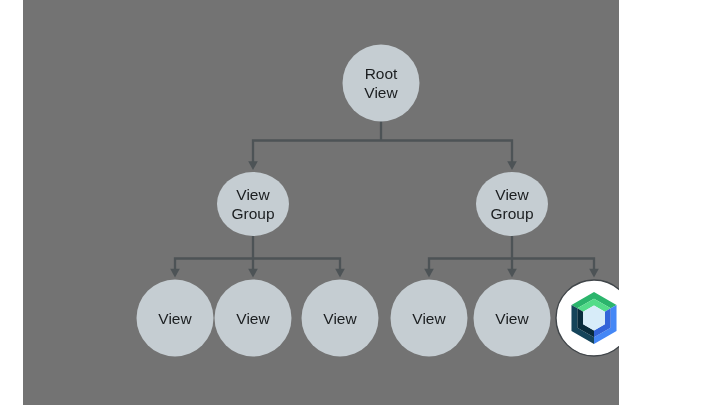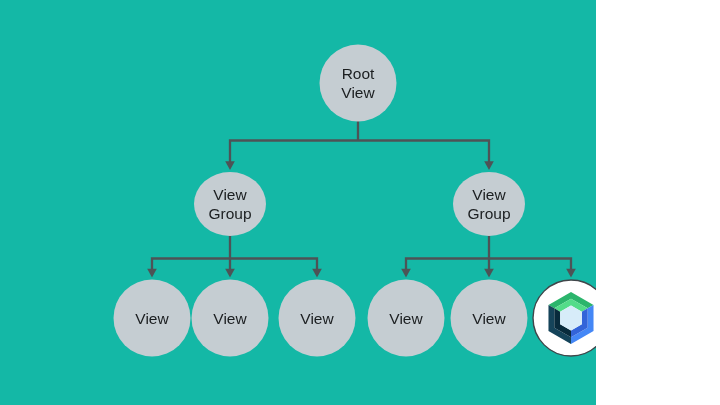--- a/index.html
+++ b/index.html
@@ -1,22 +1,23 @@
 <!DOCTYPE html>
 <html><head>
 <meta charset="utf-8">
 <style>
   html, body { margin: 0; padding: 0; background: #ffffff; }
   .canvas {
     position: relative;
     width: 596px;
     height: 405px;
-    background: #14b8a6;
+    background: #737373;
     overflow: hidden;
     font-family: "Liberation Sans", sans-serif;
+    margin-left: 23px;
   }
   svg { display: block; }
   .node-label {
     font-family: "Liberation Sans", sans-serif;
     font-size: 15.5px;
     text-anchor: middle;
   }
   .connector {
     fill: none;
     stroke-width: 2.3;

